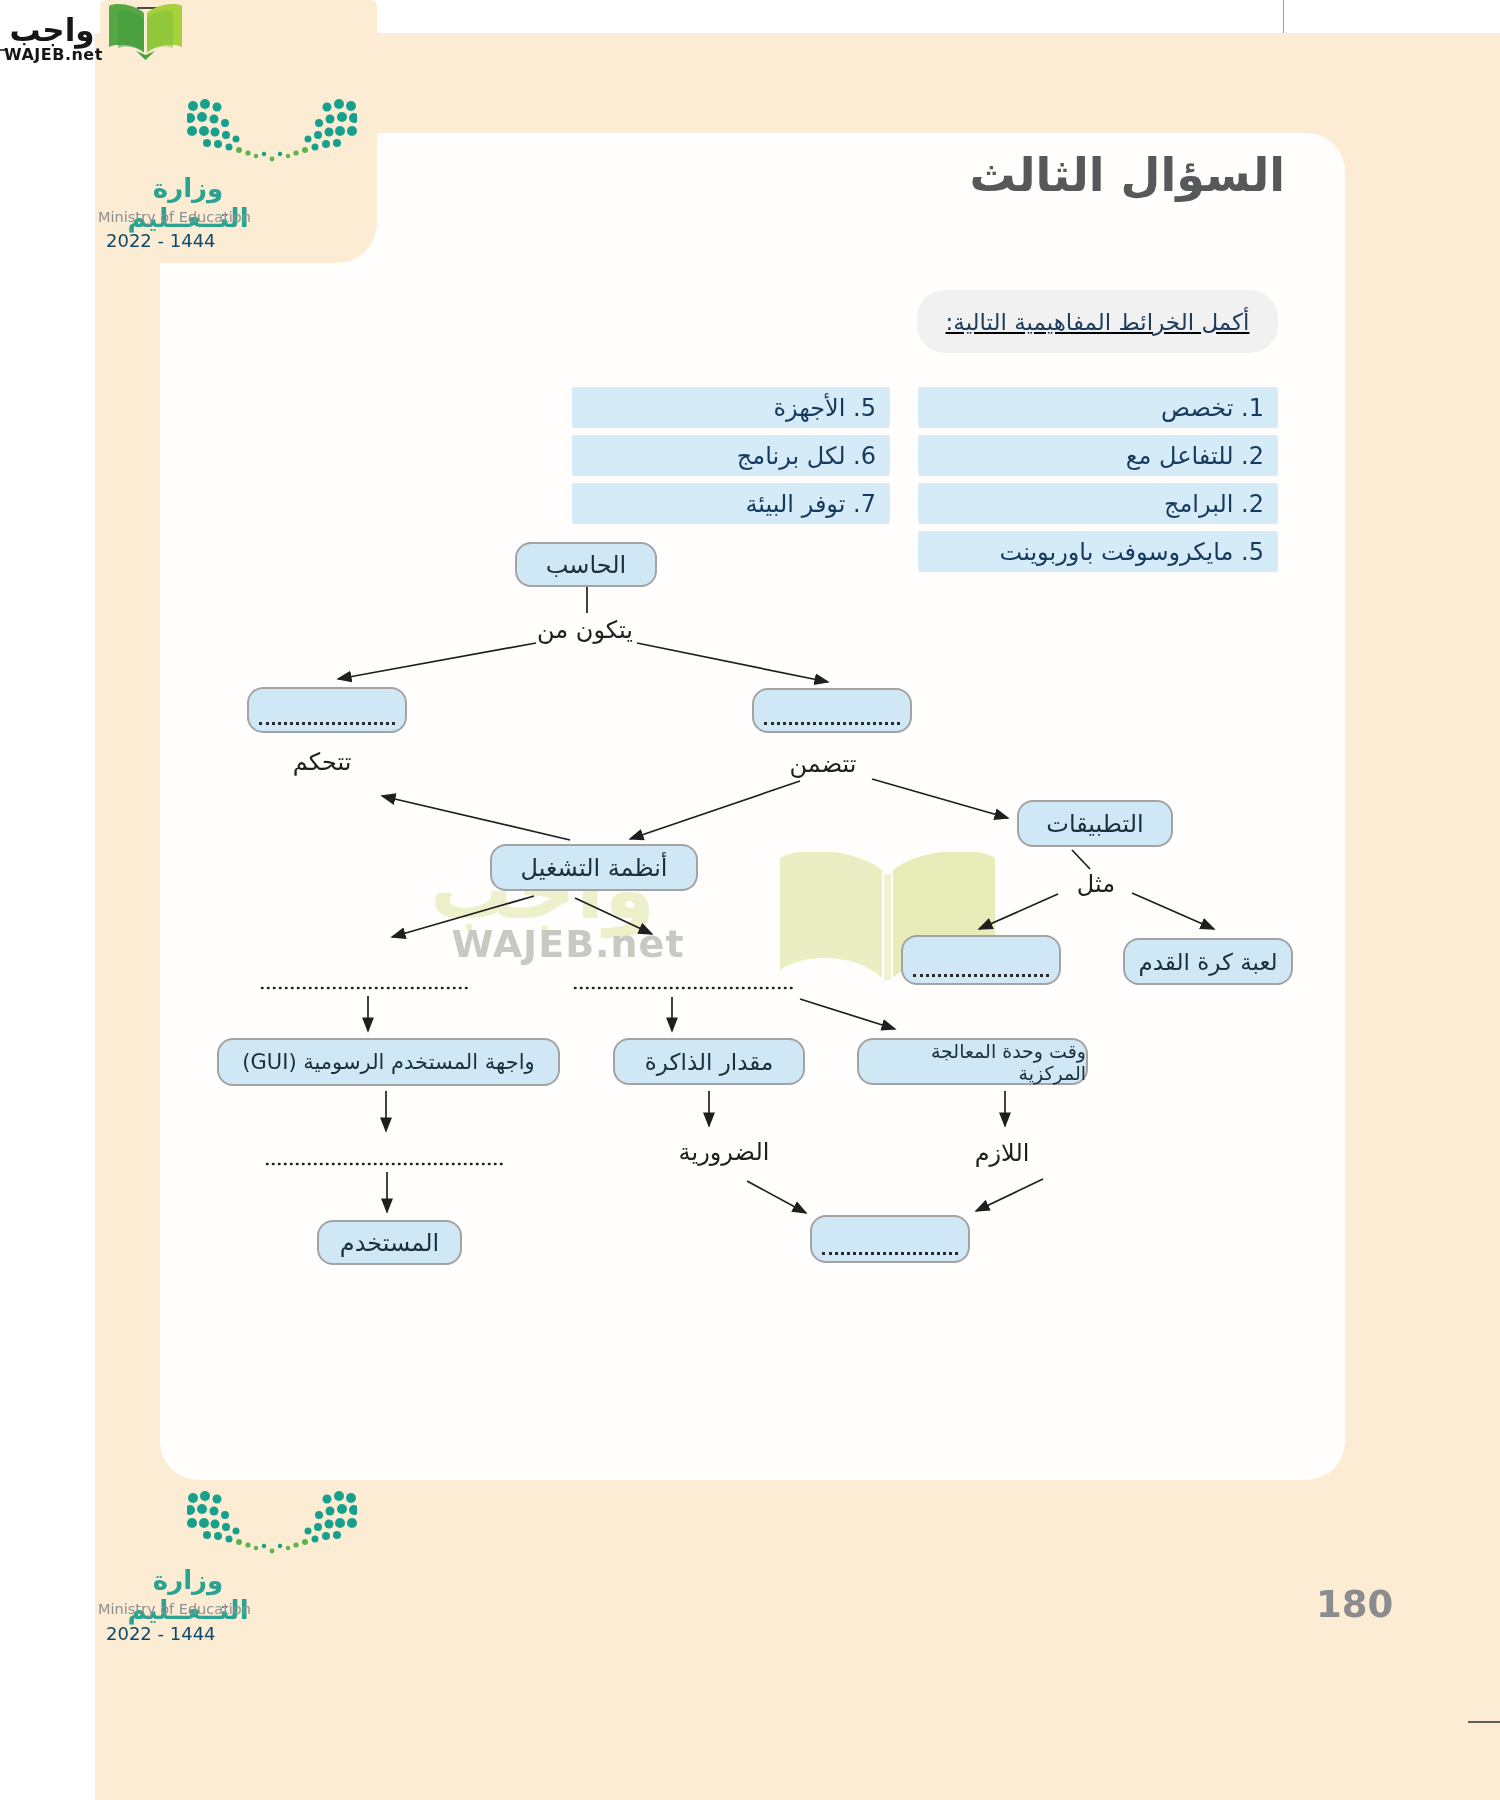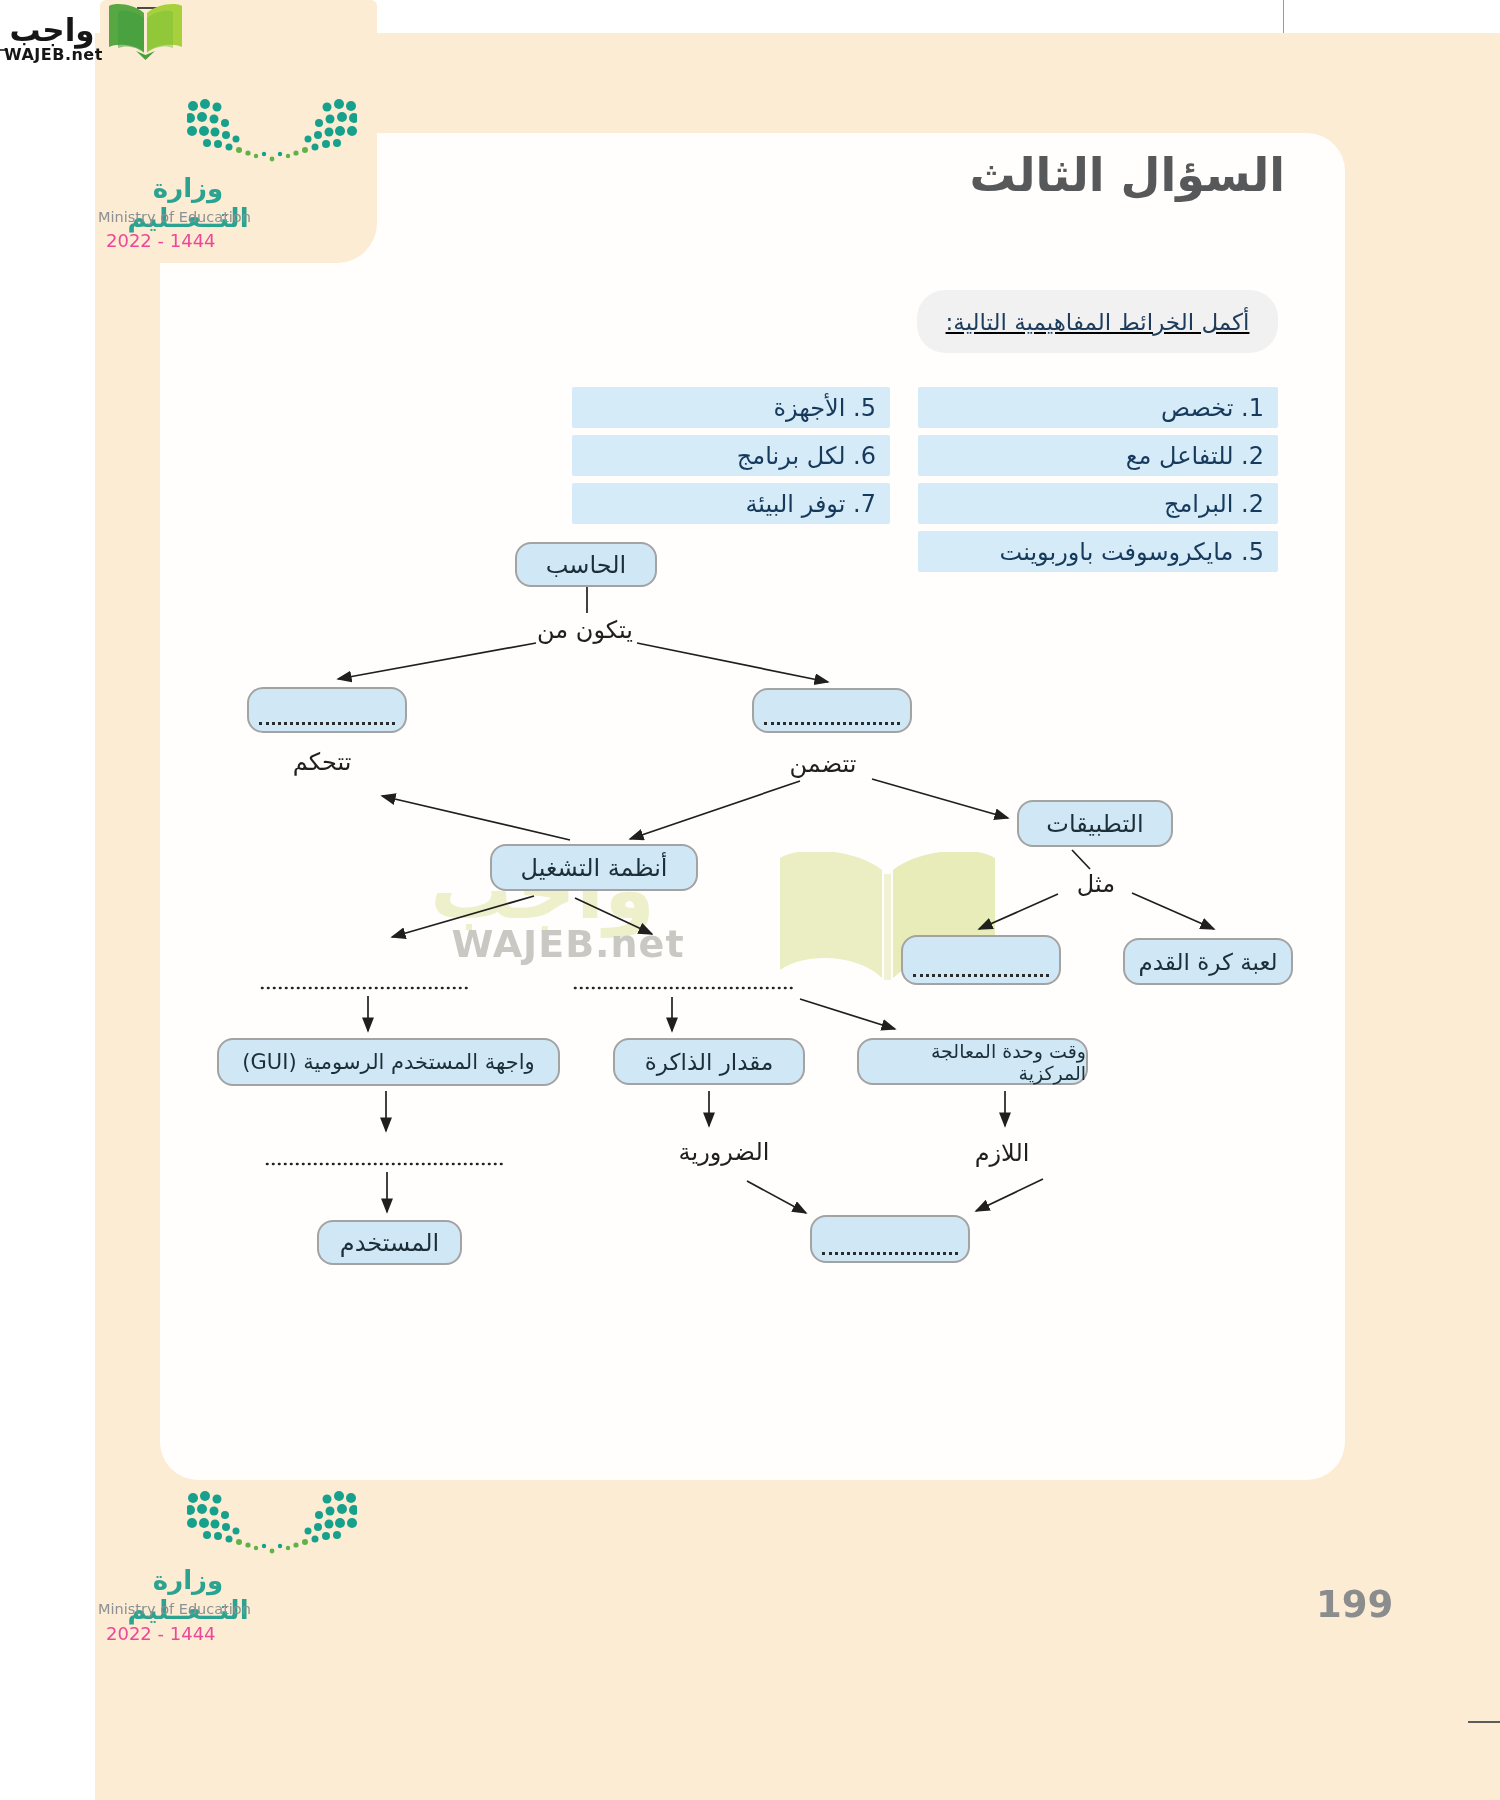--- a/index.html
+++ b/index.html
@@ -14,21 +14,21 @@
   .print-mark-top{left:1283px;top:0;width:1px;height:33px;background:#9a9a9a;}
   .print-mark-bottom{left:1468px;top:1721px;width:32px;height:2px;background:#5c5c5c;}
   .tick-a{left:137px;top:7px;width:20px;height:2px;background:#4a4a4a;}
   .tick-b{left:0;top:49px;width:8px;height:2px;background:#4a4a4a;}
   
   .wajeb-ar{left:4px;top:12px;width:96px;font-size:31px;font-weight:bold;color:#161616;text-align:center;}
   .wajeb-net{left:4px;top:45px;width:96px;font-size:16px;font-weight:bold;color:#161616;text-align:center;letter-spacing:.5px;}
   
   .min-name{width:180px;font-size:26px;font-weight:bold;color:#2ba390;text-align:center;}
   .min-en{width:180px;font-size:14.5px;color:#8d9092;text-align:left;}
-  .min-years{width:180px;font-size:18px;color:#ec4899;text-align:left;padding-left:8px;box-sizing:border-box;}
+  .min-years{width:180px;font-size:18px;color:#0c4a6e;text-align:left;padding-left:8px;box-sizing:border-box;}
   
   .q-title{right:215px;top:148px;font-size:46px;font-weight:bold;color:#57585a;direction:rtl;}
   .bubble{left:917px;top:290px;width:361px;height:63px;background:#f1f1f2;border-radius:28px;
           display:flex;align-items:center;justify-content:center;text-decoration:underline;}
   .bubble span{font-size:23px;color:#1d3c5c;direction:rtl;}
   
   .bar{height:41px;background:#d5ebf8;border-radius:2px;direction:rtl;display:flex;align-items:center;
        font-size:24px;color:#17395c;padding-right:14px;box-sizing:border-box;}
   
   .node{background:#d0e8f5;border:2px solid #a3a3a3;border-radius:16px;display:flex;align-items:center;
@@ -208,13 +208,13 @@
     <span class="dotline"></span>
   </div>
 
 <div class="abs dlabel" style="left:585px;top:616px">يتكون من</div>
 <div class="abs dlabel" style="left:322px;top:748px">تتحكم</div>
 <div class="abs dlabel" style="left:823px;top:750px">تتضمن</div>
 <div class="abs dlabel" style="left:1096px;top:870px">مثل</div>
 <div class="abs dlabel" style="left:724px;top:1138px">الضرورية</div>
 <div class="abs dlabel" style="left:1002px;top:1139px">اللازم</div>
 
-<div class="abs page-num">199</div>
+<div class="abs page-num">180</div>
 
 </body></html>

